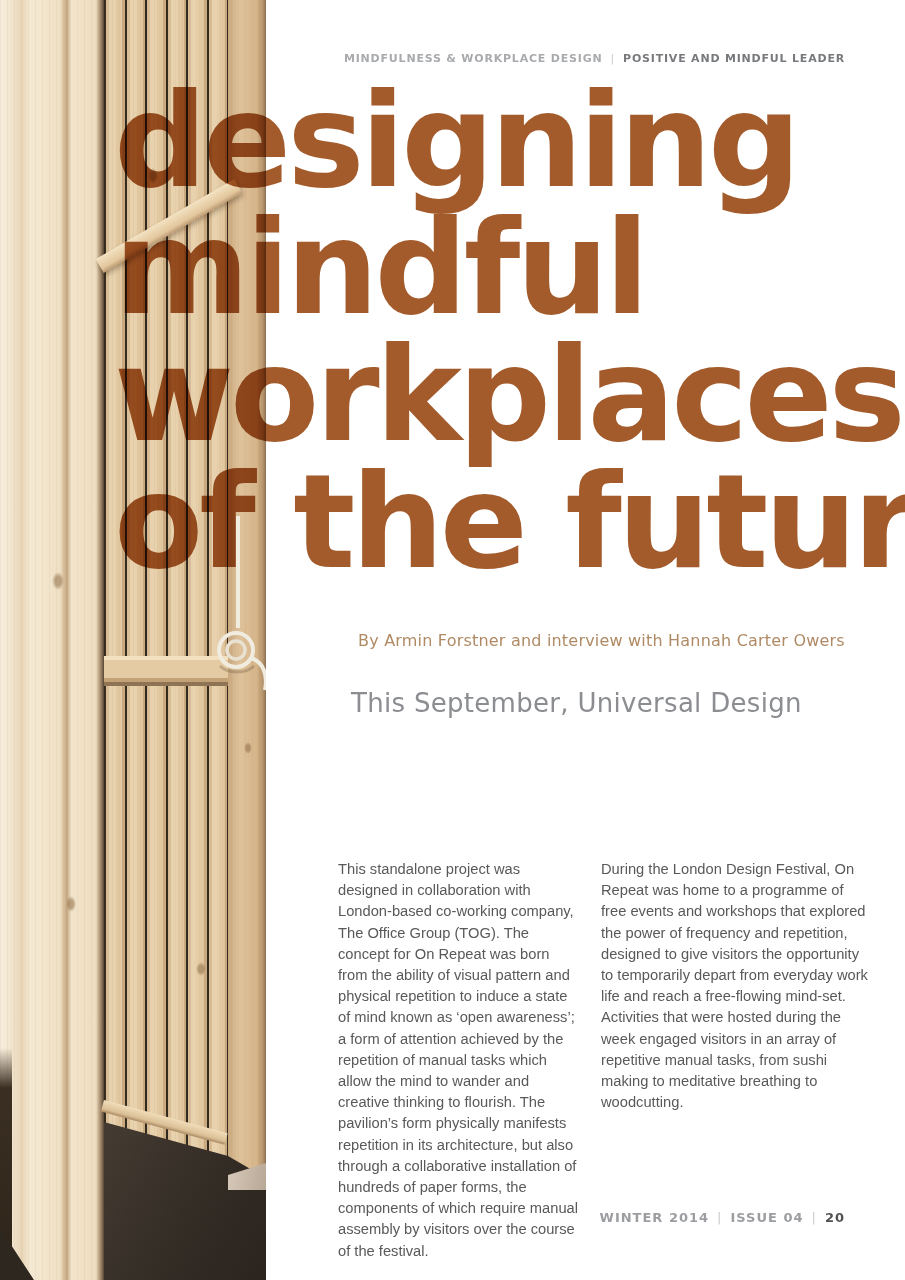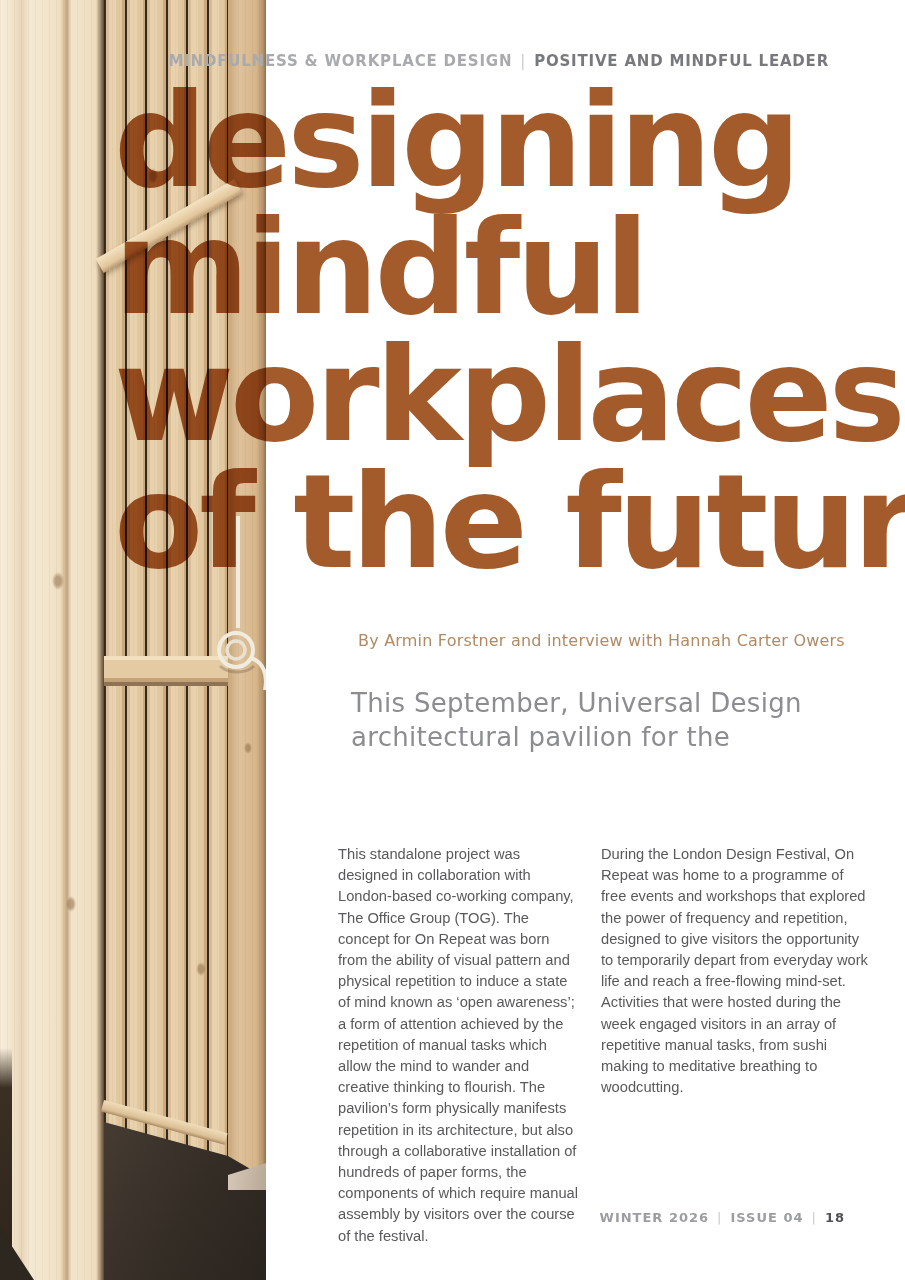--- a/index.html
+++ b/index.html
@@ -29,37 +29,37 @@
     clip-path:polygon(0 50%,100% 10%,100% 100%,0 100%);background:linear-gradient(100deg,#d8cabb,#b7a795);}
   .gap-left-dark{position:absolute;left:0;top:1048px;width:12px;height:232px;
     background:linear-gradient(180deg,rgba(40,30,20,0) 0,#3b2f23 40px,#2e2419 100%);}
   .corner-wedge{position:absolute;left:0;top:1228px;width:34px;height:52px;background:#2e2720;
     clip-path:polygon(0 0,100% 100%,0 100%);}
   .cable{position:absolute;left:208px;top:516px;width:64px;height:200px;}
   .knot{position:absolute;border-radius:50%;opacity:.55;
     background:radial-gradient(ellipse at center,#8d6b44 0 35%,rgba(141,107,68,0) 72%);}
 
   
-  .kicker{position:absolute;top:52px;right:76px;z-index:3;font-size:15px;letter-spacing:.8px;white-space:nowrap;color:#a8aaad;font-weight:600;}
+  .kicker{position:absolute;top:52px;right:60px;z-index:3;font-size:11px;letter-spacing:.8px;white-space:nowrap;color:#a8aaad;font-weight:600;}
   .kicker .sep{color:#c9cbcd;font-weight:400;padding:0 8px;}
   .kicker .feature{color:#77797d;font-weight:bold;}
 
   .title{position:absolute;left:114px;top:78px;z-index:2;color:#a35b2b;font-weight:bold;
     font-size:130px;line-height:127px;letter-spacing:-4px;mix-blend-mode:multiply;white-space:nowrap;}
   .title .t-line{white-space:nowrap;}
 
   .byline{position:absolute;left:358px;top:631px;z-index:3;font-size:16px;color:#b08a64;white-space:nowrap;letter-spacing:.2px;text-align:center;}
 
   .lead{position:absolute;left:338px;top:686px;z-index:3;font-size:26px;line-height:34px;color:#8b8d90;letter-spacing:.3px;}
   .lead .l-line{white-space:nowrap;margin-left:13px;}
 
   .columns{position:absolute;left:338px;top:844px;z-index:3;width:530px;display:grid;
     grid-template-columns:244px 267px;column-gap:19px;
     font-family:"Liberation Sans",sans-serif;font-size:14.7px;line-height:21.2px;color:#59595b;}
-  .columns p{margin:0 0 21px 0;}
+  .columns p{margin:15px 0 21px 0;}
 
   .footer{position:absolute;top:1210px;right:60px;z-index:3;font-size:13px;letter-spacing:1px;color:#9b9da0;white-space:nowrap;font-weight:600;}
   .footer .sep{color:#c9cbcd;font-weight:400;padding:0 8px;}
   .footer .pageno{color:#4f5153;font-weight:bold;}
 </style>
 </head>
 <body>
 
 <div class="page">
 
@@ -97,29 +97,28 @@
     <div class="t-line">designing</div>
     <div class="t-line">mindful</div>
     <div class="t-line">workplaces</div>
     <div class="t-line">of the future</div>
   </h1>
 
   <div class="byline">By Armin Forstner and interview with Hannah Carter Owers</div>
 
   <div class="lead">
     <div class="l-line">This September, Universal Design</div>
-    <div class="l-line">architectural pavilion for the</div>
   </div>
 
   <div class="columns">
     <div class="col">
       <p>This standalone project was designed in collaboration with London-based co-working company, The Office Group (TOG). The concept for On Repeat was born from the ability of visual pattern and physical repetition to induce a state of mind known as ‘open awareness’; a form of attention achieved by the repetition of manual tasks which allow the mind to wander and creative thinking to flourish. The pavilion’s form physically manifests repetition in its architecture, but also through a collaborative installation of hundreds of paper forms, the components of which require manual assembly by visitors over the course of the festival.</p>
     </div>
     <div class="col">
       <p>During the London Design Festival, On Repeat was home to a programme of free events and workshops that explored the power of frequency and repetition, designed to give visitors the opportunity to temporarily depart from everyday work life and reach a free-flowing mind-set. Activities that were hosted during the week engaged visitors in an array of repetitive manual tasks, from sushi making to meditative breathing to woodcutting.</p>
     </div>
   </div>
 
   <div class="footer">
-    <span>WINTER 2026</span><span class="sep">|</span><span>ISSUE 04</span><span class="sep">|</span><span class="pageno">18</span>
+    <span>WINTER 2014</span><span class="sep">|</span><span>ISSUE 04</span><span class="sep">|</span><span class="pageno">20</span>
   </div>
 
 </div>
 
 </body></html>

